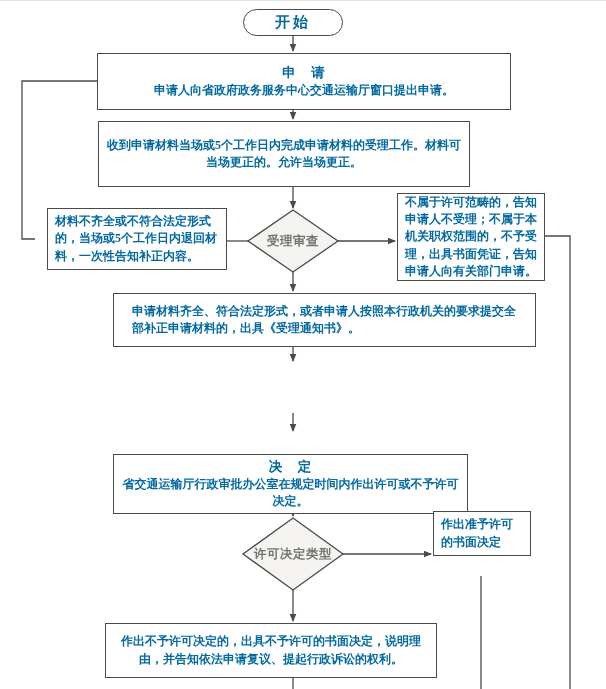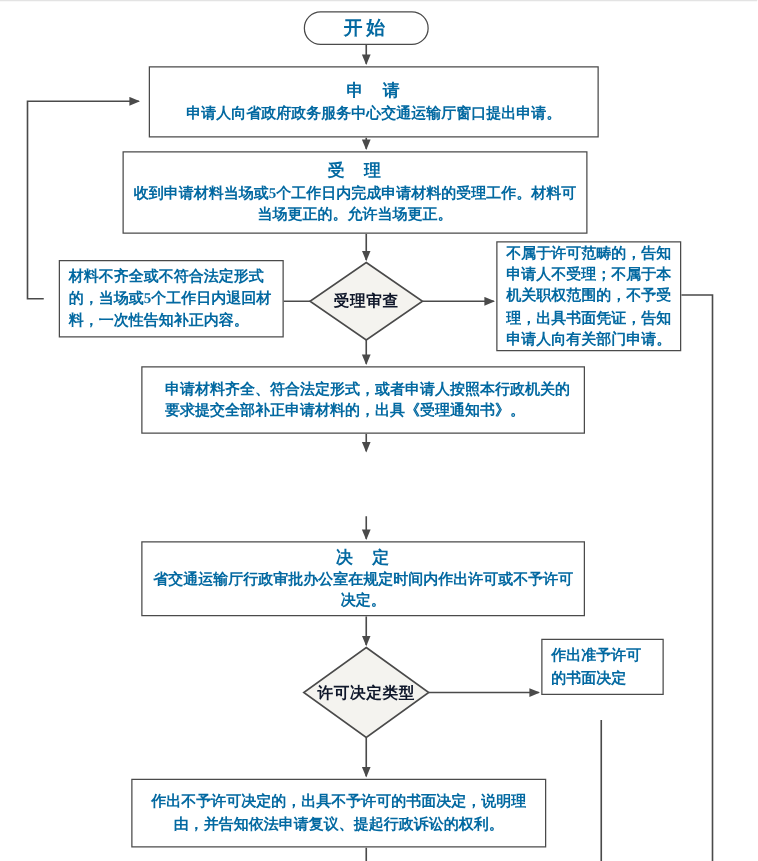--- a/index.html
+++ b/index.html
@@ -20,21 +20,21 @@
   .node-title{text-align:center;font-size:13.5px;letter-spacing:1px;line-height:1.35;}
   .node-body{font-size:12px;line-height:1.42;}
   .t-center{text-align:center;}
   .t-left{text-align:left;}
   .oval{
     border-radius:15px;border-width:1.6px;align-items:center;
     font-size:15px;letter-spacing:3px;background:#ffffff;
   }
   .diamond-label{
     position:absolute;display:flex;align-items:center;justify-content:center;
-    font-size:12.5px;font-weight:bold;color:#0f172a;background:transparent;
+    font-size:12.5px;font-weight:bold;color:#737373;background:transparent;
     letter-spacing:0.5px;
   }
   .pad-sm{padding:2px 8px;}
   .pad-side{padding:3px 7px;}
 </style>
 </head>
 <body>
 
 <div class="canvas">
 
@@ -66,46 +66,45 @@
     <polyline class="flow-line" points="545,235 570,235 570,689"></polyline>
 
     <polygon class="diamond-shape" points="293,209 338,240 293,271 248,240"></polygon>
     <polygon class="diamond-shape" points="293,517 343,553 293,589 243,553"></polygon>
   </svg>
 
   <div class="node oval" style="left:243px;top:8px;width:100px;height:27px;">
     <span>开始</span>
   </div>
 
-  <div class="node pad-sm" style="left:119px;top:52px;width:360px;height:57px;">
+  <div class="node pad-sm" style="left:97px;top:52px;width:414px;height:57px;">
     <div class="node-title">申　请</div>
     <div class="node-body t-center">申请人向省政府政务服务中心交通运输厅窗口提出申请。</div>
   </div>
 
   <div class="node pad-sm" style="left:98px;top:120px;width:372px;height:66px;">
-    <div class="node-title">受　理</div>
     <div class="node-body t-center">收到申请材料当场或5个工作日内完成申请材料的受理工作。材料可当场更正的。允许当场更正。</div>
   </div>
 
   <div class="diamond-label" style="left:248px;top:209px;width:90px;height:62px;">受理审查</div>
 
   <div class="node pad-side" style="left:47px;top:207px;width:180px;height:62px;">
     <div class="node-body t-left">材料不齐全或不符合法定形式的，当场或5个工作日内退回材料，一次性告知补正内容。</div>
   </div>
 
   <div class="node pad-side" style="left:397px;top:192px;width:148px;height:88px;">
     <div class="node-body t-left">不属于许可范畴的，告知申请人不受理；不属于本机关职权范围的，不予受理，出具书面凭证，告知申请人向有关部门申请。</div>
   </div>
 
-  <div class="node pad-sm" style="left:113px;top:292px;width:355px;height:54px;padding-left:18px;">
+  <div class="node pad-sm" style="left:113px;top:292px;width:423px;height:54px;padding-left:18px;">
     <div class="node-body t-left">申请材料齐全、符合法定形式，或者申请人按照本行政机关的要求提交全部补正申请材料的，出具《受理通知书》。</div>
   </div>
 
 
-  <div class="node pad-sm" style="left:113px;top:432px;width:355px;height:60px;">
+  <div class="node pad-sm" style="left:113px;top:453px;width:355px;height:60px;">
     <div class="node-title">决　定</div>
     <div class="node-body t-center">省交通运输厅行政审批办公室在规定时间内作出许可或不予许可决定。</div>
   </div>
 
   <div class="diamond-label" style="left:243px;top:517px;width:100px;height:72px;">许可决定类型</div>
 
   <div class="node pad-side" style="left:433px;top:510px;width:98px;height:45px;">
     <div class="node-body t-left">作出准予许可的书面决定</div>
   </div>
 

